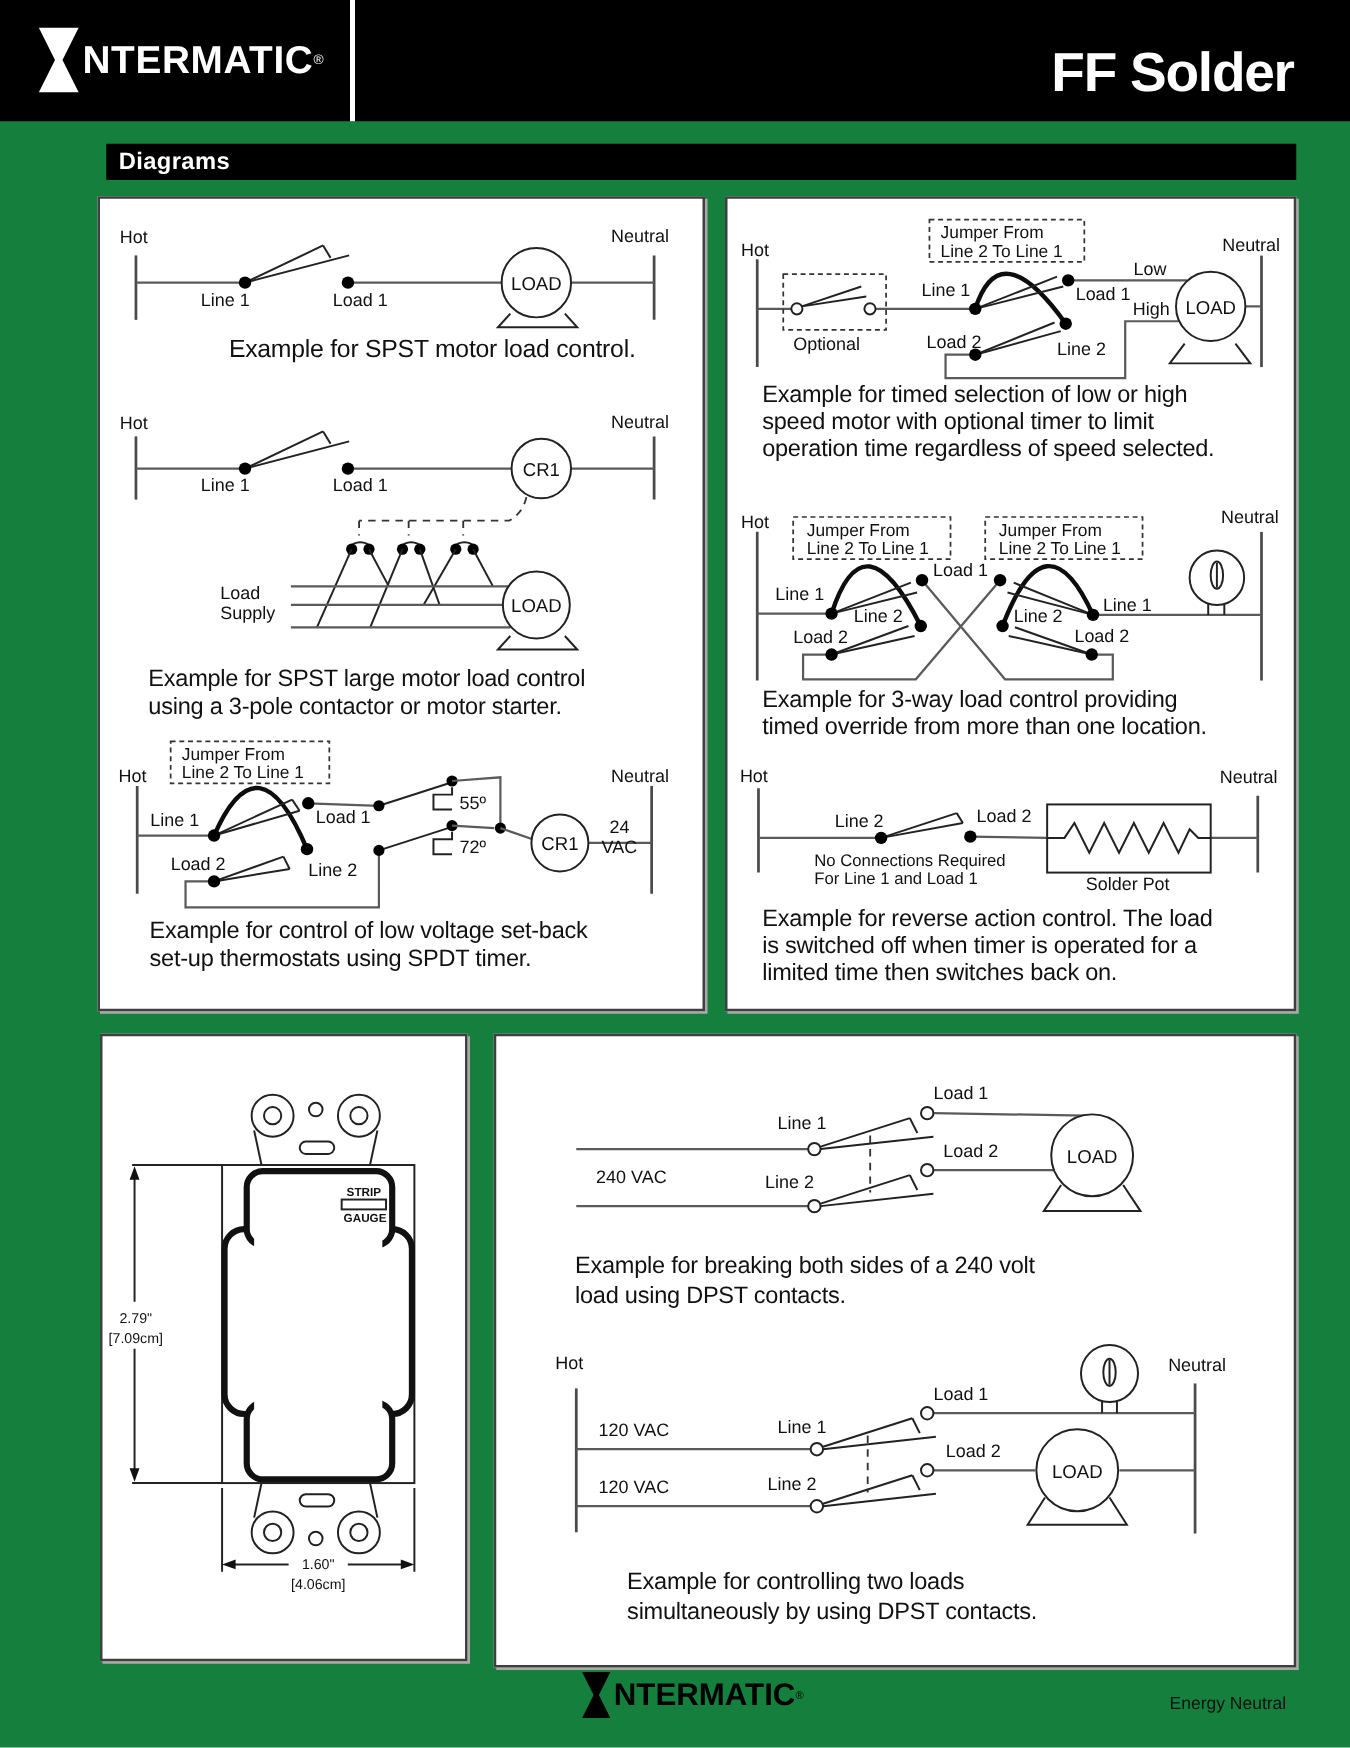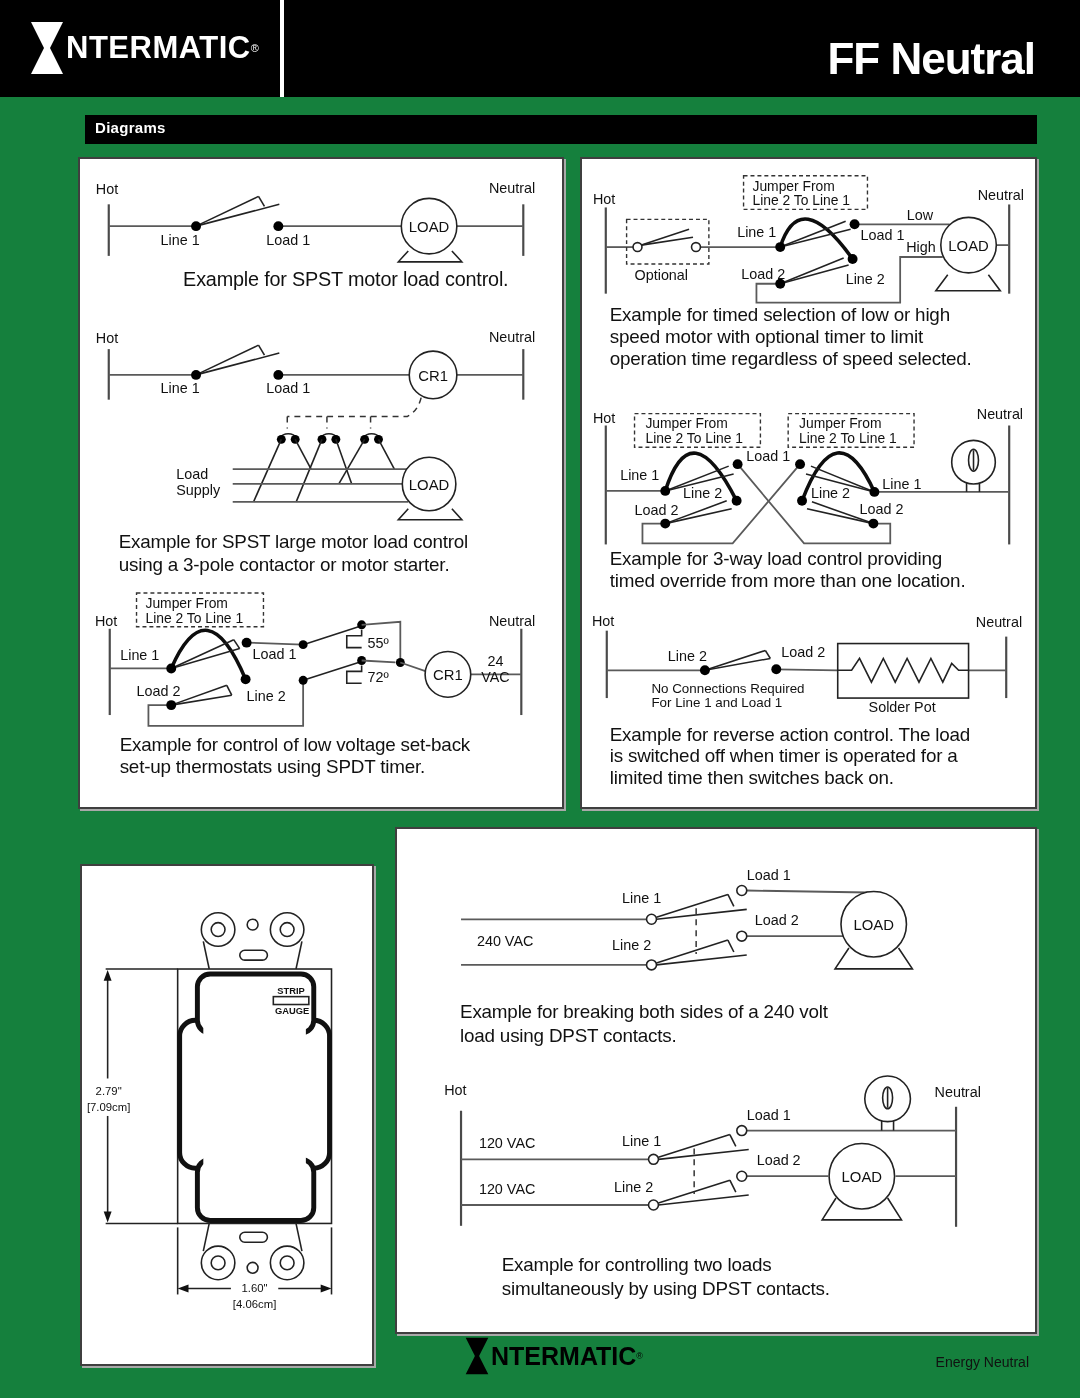--- a/index.html
+++ b/index.html
@@ -4,25 +4,25 @@
 <style>
   html,body{margin:0;padding:0;background:#e8e8e8;}
   .page{position:relative;width:1080px;height:1398px;background:#15803d;font-family:"Liberation Sans",sans-serif;color:#111;overflow:hidden;}
   .hdr{position:absolute;left:0;top:0;width:1080px;height:97px;background:#000;}
   .hdr .logo{position:absolute;left:30px;top:22px;display:flex;align-items:center;color:#fff;}
   .hdr .logo .word{font-size:31px;font-weight:bold;letter-spacing:.5px;margin-left:2px;}
   .hdr .logo sup{font-size:11px;vertical-align:top;}
   .hdr .divider{position:absolute;left:280px;top:0;width:4px;height:97px;background:#fff;}
   .hdr .series{position:absolute;right:45px;top:34px;font-size:44px;font-weight:bold;color:#fff;letter-spacing:-1px;}
   .banner{position:absolute;left:85px;top:115px;width:952px;height:29px;background:#000;}
-  .banner span{display:block;color:#fff;font-weight:bold;font-size:15px;padding:4px 0 0 10px;letter-spacing:.3px;}
+  .banner span{display:block;color:#fff;font-weight:bold;font-size:19px;padding:4px 0 0 10px;letter-spacing:.3px;}
   .box{position:absolute;background:#fff;border:2px solid #3f3f3f;box-shadow:2px 2px 0 #a9a9a9;}
   #box-left{left:78px;top:157px;width:482px;height:648px;}
   #box-right{left:580px;top:157px;width:453px;height:648px;}
-  #box-device{left:80px;top:864px;width:290px;height:498px;text-align:center;}
+  #box-device{left:80px;top:827px;width:290px;height:498px;text-align:center;}
   #box-bottomright{left:395px;top:827px;width:638px;height:503px;}
   svg{display:block;}
   svg text{font-family:"Liberation Sans",sans-serif;fill:#111;}
   .lbl{font-size:14.5px;}
   .cap{font-size:19px;letter-spacing:-.2px;}
   .cap1{font-size:20px;letter-spacing:-.2px;}
   .jmp{font-size:14px;}
   .small{font-size:13.5px;}
   .comp{font-size:15px;}
   .tiny{font-size:9.5px;font-weight:bold;}
@@ -48,21 +48,21 @@
 
   <div class="hdr">
     <div class="logo">
       <svg width="34" height="52" viewBox="0 0 34 52">
         <polygon points="1,0 33,0 21,24 20,26 21,28 33,52 1,52 13,28 14,26 13,24" fill="#fff"></polygon>
       </svg>
       <span class="word">NTERMATIC</span>
         <sup>®</sup>
     </div>
     <div class="divider"></div>
-    <div class="series">FF Neutral</div>
+    <div class="series">FF Solder</div>
   </div>
 
   <div class="banner">
     <span>Diagrams</span>
   </div>
 
   <div class="box" id="box-left">
     <svg width="478" height="644" viewBox="0 0 482 648">
 
       <g>

